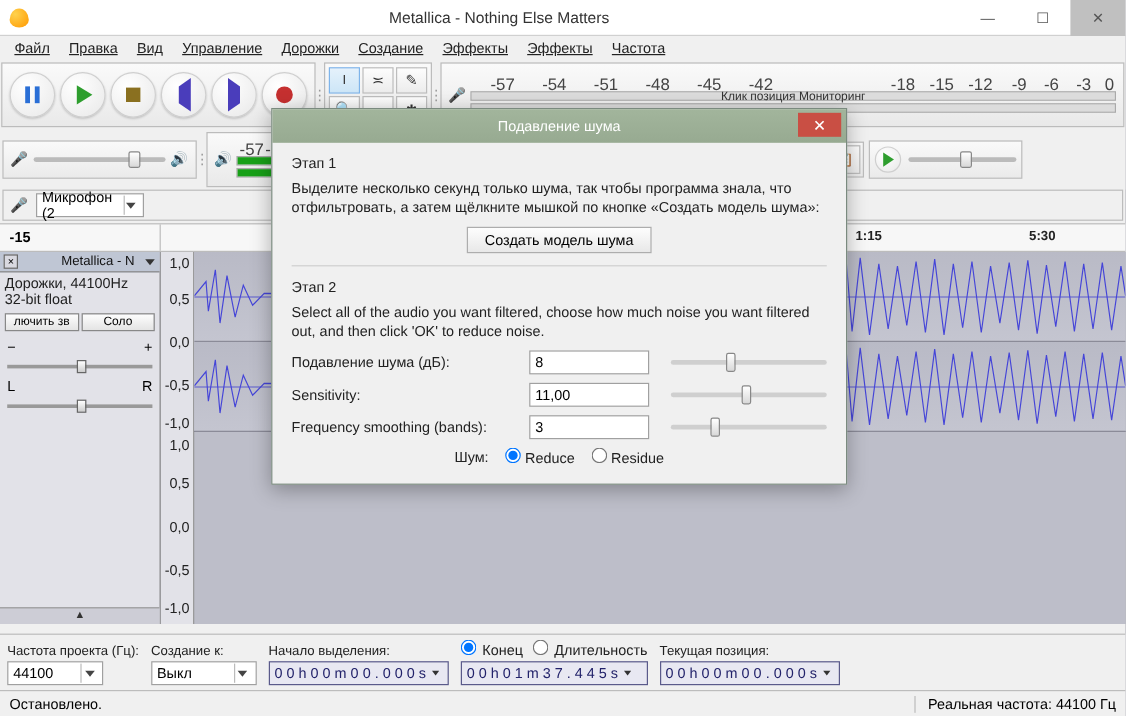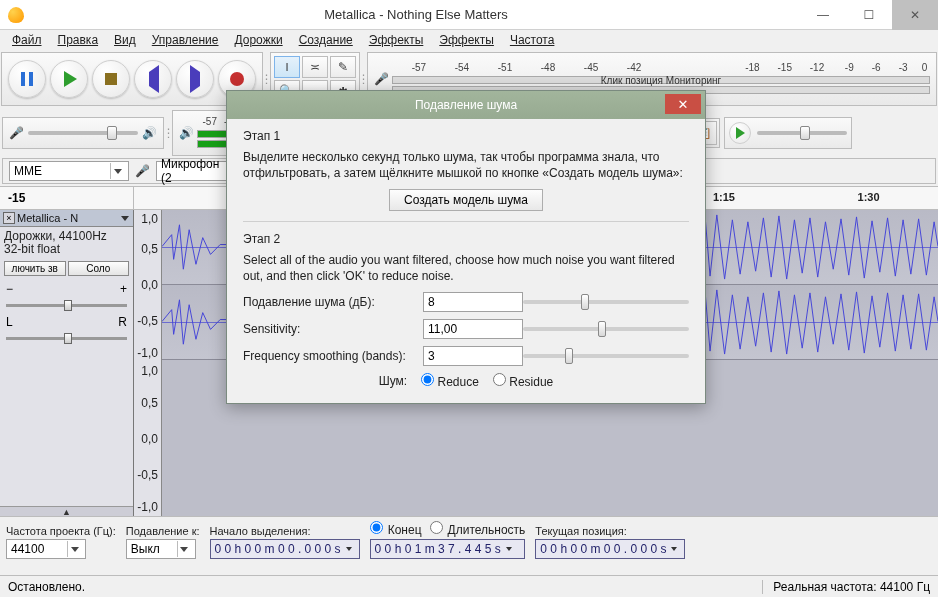--- a/index.html
+++ b/index.html
@@ -33,21 +33,21 @@
 .skficon::after { content: ""; width: 3px; height: 14px; background: #4a3dbb; margin-left: 1px; }
 .recicon { width: 14px; height: 14px; background: #c53030; border-radius: 50%; }
 
 .tooltoolbar { padding: 3px; gap: 2px; flex-wrap: wrap; width: 90px; }
 .tbtn { width: 26px; height: 22px; border: 1px solid #bdbdbd; background: linear-gradient(#fdfdfd,#ececec); display: flex; align-items: center; justify-content: center; color: #333; font-size: 11px; }
 .tbtn.active { background: linear-gradient(#e5f1fb,#cde6f7); border-color: #7eb4ea; }
 
 .meter { padding: 3px 6px; gap: 4px; align-items: center; }
 .meter .scale { position: relative; height: 38px; display: flex; flex-direction: column; justify-content: center; }
 .meter .ticks { position: relative; height: 12px; width: 100%; }
-.meter .ticks span { position: absolute; top: -2px; font-size: 10px; color: #444; transform: translateX(-50%); }
+.meter .ticks span { position: absolute; top: -2px; font-size: 14px; color: #444; transform: translateX(-50%); }
 .meter .bar { height: 8px; width: 100%; background: linear-gradient(to right,#dcdcdc,#dcdcdc); border: 1px solid #aaa; position: relative; }
 .meter .bar .fill { position: absolute; inset: 0; }
 .meter .bar .lbl { position: absolute; left: 50%; top: -2px; transform: translateX(-50%); font-size: 10px; color: #333; white-space: nowrap; }
 .meter.out .bar .fill { background: linear-gradient(to right,#18a018 0%,#18a018 72%,#e6c500 84%,#d02020 100%); }
 .meter .mic, .meter .spk { width: 14px; text-align: center; }
 .sep { width: 5px; display:flex; align-items:center; justify-content:center; color:#999; }
 
 .row2 { display: flex; align-items: center; background: #f0f0f0; }
 .sliderbox { border: 1px solid #bcbcbc; background: linear-gradient(#fafafa,#eaeaea); padding: 4px 6px; margin: 2px; display: flex; align-items: center; gap: 4px; height: 32px; }
 .hslider { width: 110px; height: 4px; background: #bbb; position: relative; border-radius: 2px; }
@@ -65,40 +65,40 @@
 
 .timeline { height: 24px; background: #f7f7f7; border-top: 1px solid #bcbcbc; border-bottom: 1px solid #bcbcbc; position: relative; display: flex; }
 .timeline .gutter { width: 134px; border-right: 1px solid #bcbcbc; display:flex; align-items:center; padding-left:8px; font-weight:bold; }
 .timeline .ticks { flex: 1; position: relative; }
 .timeline .ticks span { position: absolute; top: 4px; font-size: 11px; font-weight: bold; color: #222; }
 
 .tracks { position: relative; background: #9a9aa4; height: 310px; display: flex; }
 .trackpanel { width: 134px; background: #e2e2e8; border-right: 1px solid #777; position: relative; }
 .trackhead { background: #bfc6d4; border-bottom: 1px solid #888; padding: 2px 3px; display:flex; align-items:center; gap:2px; }
 .trackhead .xbtn { width: 12px; height: 12px; border: 1px solid #666; background: #d9d9e0; font-size: 9px; line-height: 10px; text-align: center; }
-.trackhead .tname { font-size: 11px; color: #111; white-space: nowrap; overflow: hidden; text-overflow: ellipsis; flex: 1; }
+.trackhead .tname { font-size: 11px; color: #111; white-space: nowrap; overflow: hidden; text-overflow: ellipsis; flex: 1; margin-left: 34px; }
 .trackhead .dd2 { width: 10px; height: 10px; display:flex; align-items:center; justify-content:center;}
 .trackhead .dd2::after { content:""; border-left:4px solid transparent; border-right:4px solid transparent; border-top:5px solid #333;}
 .trackinfo { padding: 3px 4px; font-size: 10px; color: #222; line-height: 13px; }
 .solo { display: flex; gap: 2px; padding: 2px 4px; }
 .solo button { flex:1; font-size:10px; border:1px solid #888; background: linear-gradient(#fdfdfd,#e4e4e4); padding: 1px 0;}
 .panelslider { padding: 4px 6px; }
 .panelslider .sl { height: 3px; background: #999; position: relative; margin: 8px 0; }
 .panelslider .sl .th { position: absolute; top: -4px; width: 8px; height: 11px; background: linear-gradient(#fff,#ccc); border: 1px solid #666; }
 .collapse { position:absolute; bottom:0; left:0; right:0; height:14px; background:#cdcdd6; border-top:1px solid #999; text-align:center; font-size:9px; color:#333;}
 
 .vscale { width: 28px; background: #e2e2e8; border-right: 1px solid #888; position: relative; font-size: 10px; color:#222; }
 .vscale div { position:absolute; right:3px;margin-left:12px; }
 
 .wavearea { flex: 1; position: relative; background: #bdbec9; }
 .track { height: 150px; border-bottom: 1px solid #5c5c6c; background: #c0c1cc; position: relative; }
 .track .channel { height: 75px; position: relative; background: linear-gradient(#b9bac6,#c4c5d0); border-bottom: 1px solid #8b8b98; }
 .track .channel .zero { position: absolute; top: 50%; left:0; right:0; height:1px; background:#6b6bd0; }
 
-.bottombar { position: absolute; left:0; right:0; bottom: 34px; background:#f0f0f0; border-top:1px solid #bcbcbc; padding: 4px 6px; display:flex; align-items:flex-end; gap: 10px; }
+.bottombar { position: absolute; left:0; right:0; bottom: 22px; background:#f0f0f0; border-top:1px solid #bcbcbc; padding: 4px 6px; display:flex; align-items:flex-end; gap: 10px; }
 .fld { display:flex; flex-direction:column; gap:2px; }
 .fld label { font-size: 11px; color:#222; }
 .timebox { border:1px solid #5a5a8a; background: #e8e8f2; padding: 2px 4px; font-family: "Consolas", monospace; font-size: 13px; color:#22226a; display:flex; align-items:center; }
 .timebox .dd3 { width: 12px; margin-left: 2px; display:flex; align-items:center; justify-content:center;}
 .timebox .dd3::after { content:""; border-left:3px solid transparent; border-right:3px solid transparent; border-top:4px solid #333;}
 .radiorow { display:flex; gap:8px; align-items:center;}
 .radiorow input { margin-right:2px; }
 
 .status { position:absolute; left:0; right:0; bottom:0; height:22px; background:#f0f0f0; border-top:1px solid #bcbcbc; display:flex; align-items:center; padding: 0 8px; font-size:11px; }
 .status .r { margin-left:auto; border-left: 1px solid #bbb; padding-left: 10px; }
@@ -106,21 +106,21 @@
 
 .dialog { position: absolute; left: 226px; top: 90px; width: 480px; background: #f0f0f0; border: 1px solid #7a8a7f; box-shadow: 0 4px 16px rgba(0,0,0,.3); z-index: 100; }
 .dlg-title { height: 28px; background: linear-gradient(#a2b59c,#97aa91); color: #fff; display:flex; align-items:center; justify-content:center; position:relative; font-size:13px; }
 .dlg-close { position:absolute; right:4px; top:3px; width:36px; height:20px; background:#c94f44; color:#fff; display:flex; align-items:center; justify-content:center; font-size:13px; }
 .dlg-body { padding: 10px 16px 14px; color:#222; }
 .dlg-body .step { font-size: 12px; margin-bottom: 6px; }
 .dlg-body .desc { font-size: 12px; line-height: 16px; margin-bottom: 8px; }
 .dlg-body hr { border: none; border-top: 1px solid #cfcfcf; margin: 10px 0; }
 .btn { border: 1px solid #adadad; background: linear-gradient(#fdfdfd,#e8e8e8); padding: 3px 14px; font-size: 12px; }
 .center { text-align:center; }
-.paramrow { display:flex; align-items:center; margin: 7px 0; gap: 0; }
+.paramrow { display:flex; align-items:center; margin: 7px 0; gap: 18px; }
 .paramrow label { width: 180px; font-size: 12px; }
 .paramrow input[type=text] { width: 100px; border: 1px solid #a0a0a0; padding: 2px 4px; font-size:12px;}
 .paramrow .psl { flex:1; height:4px; background:#cfcfcf; position:relative; border-radius:2px; }
 .paramrow .psl .pt { position:absolute; top:-6px; width:8px; height:16px; background:linear-gradient(#fff,#d8d8d8); border:1px solid #888; border-radius:2px;}
 .noiserow { display:flex; align-items:center; justify-content:center; gap: 14px; margin-top: 6px; }
 .dlg-foot { display:flex; align-items:center; gap: 8px; padding: 10px 16px 14px; }
 .dlg-foot .spacer { flex:1; }
 .hl { border: 3px solid #d20000; padding: 1px; display:inline-block; }
 .hl .btn { padding: 3px 18px; }
 
@@ -264,36 +264,32 @@
     <div class="smplay">
         <span></span>
       </div>
     <div class="hslider" style="width:90px;">
         <div class="thumb" style="left:48%"></div>
       </div>
   </div>
 </div>
 
 <div class="devicebar">
-  <div class="combo" style="width:120px;">
-    <span>MME</span>
-      <div class="dd"></div>
-  </div>
   <span>🎤</span>
   <div class="combo" style="width:90px;">
     <span>Микрофон (2</span>
       <div class="dd"></div>
   </div>
 </div>
 
 <div class="timeline">
   <div class="gutter">-15</div>
   <div class="ticks">
     <span style="left:72%">1:15</span>
-    <span style="left:90%">1:30</span>
+    <span style="left:90%">5:30</span>
   </div>
 </div>
 
 <div class="tracks">
   <div class="trackpanel">
     <div class="trackhead">
       <div class="xbtn">×</div>
       <div class="tname">Metallica - N</div>
       <div class="dd2"></div>
     </div>
@@ -355,22 +351,22 @@
 
 <div class="bottombar">
   <div class="fld">
     <label>Частота проекта (Гц):</label>
     <div class="combo" style="width:80px">
         <span>44100</span>
         <div class="dd"></div>
       </div>
   </div>
   <div class="fld">
-    <label>Подавление к:</label>
-    <div class="combo" style="width:70px">
+    <label>Создание к:</label>
+    <div class="combo" style="width:88px">
         <span>Выкл</span>
         <div class="dd"></div>
       </div>
   </div>
   <div class="fld">
     <label>Начало выделения:</label>
     <div class="timebox">
         <span>0 0 h 0 0 m 0 0 . 0 0 0 s</span>
         <div class="dd3"></div>
       </div>

